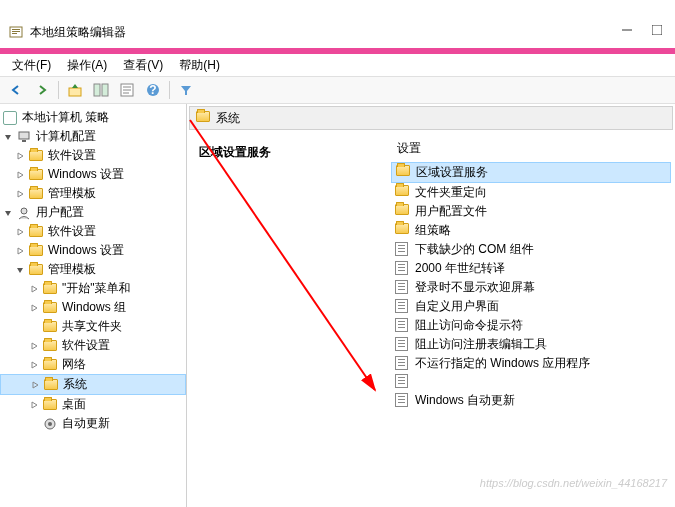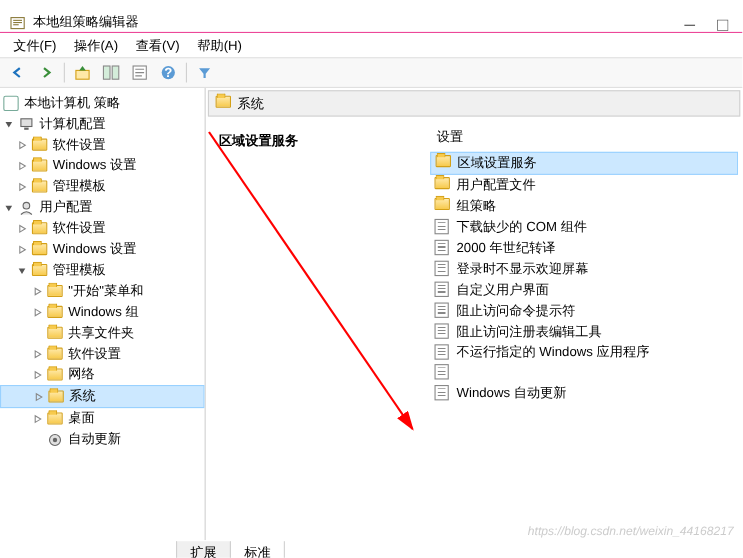--- a/index.html
+++ b/index.html
@@ -1,18 +1,18 @@
 <!DOCTYPE html>
 <html><head>
   <meta charset="utf-8">
   <style>
     * { margin: 0; padding: 0; box-sizing: border-box; font-family: "Microsoft YaHei", "Segoe UI", sans-serif; font-size: 12px; }
     body { background: #fff; width: 675px; height: 507px; overflow: hidden; position: relative; }
     
-    .titlebar { height: 30px; display: flex; align-items: flex-end; padding: 0 8px; border-bottom: 1px solid #ec4899; }
+    .titlebar { height: 30px; display: flex; align-items: flex-start; padding: 0 8px; border-bottom: 6px solid #ec4899; margin-top: 24px; }
     .titlebar .icon { width: 16px; height: 16px; margin-right: 6px; }
     .titlebar .title { flex: 1; }
     .win-controls { display: flex; gap: 18px; margin-right: 4px; }
     .win-btn { width: 12px; height: 12px; display: flex; align-items: center; justify-content: center; cursor: default; }
     
     .menubar { height: 22px; display: flex; align-items: center; padding: 0 4px; }
     .menu-item { padding: 2px 8px; cursor: default; }
     
     .toolbar { height: 28px; display: flex; align-items: center; padding: 0 4px; gap: 2px; border-top: 1px solid #e0e0e0; border-bottom: 1px solid #e0e0e0; background: #f8f8f8; }
     .tool-btn { width: 24px; height: 22px; display: flex; align-items: center; justify-content: center; cursor: default; }
@@ -340,20 +340,24 @@
       </div>
       <div class="right-detail">
         <div class="col-header">设置</div>
         <div id="settings-container">
             <div class="setting-item selected">
               <span class="setting-icon"><span class="fldr"></span></span>
               <span>区域设置服务</span>
             </div>
             <div class="setting-item">
               <span class="setting-icon"><span class="fldr"></span></span>
+              <span>文件夹重定向</span>
+            </div>
+            <div class="setting-item">
+              <span class="setting-icon"><span class="fldr"></span></span>
               <span>用户配置文件</span>
             </div>
             <div class="setting-item">
               <span class="setting-icon"><span class="fldr"></span></span>
               <span>组策略</span>
             </div>
             <div class="setting-item">
               <span class="setting-icon"><span class="pol"></span></span>
               <span>下载缺少的 COM 组件</span>
             </div>

